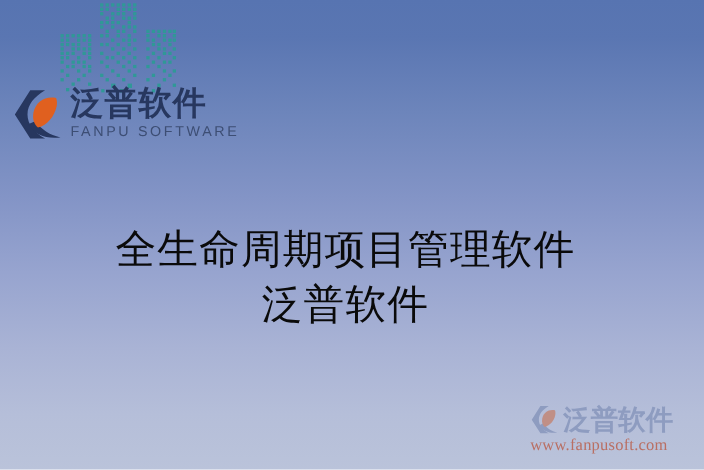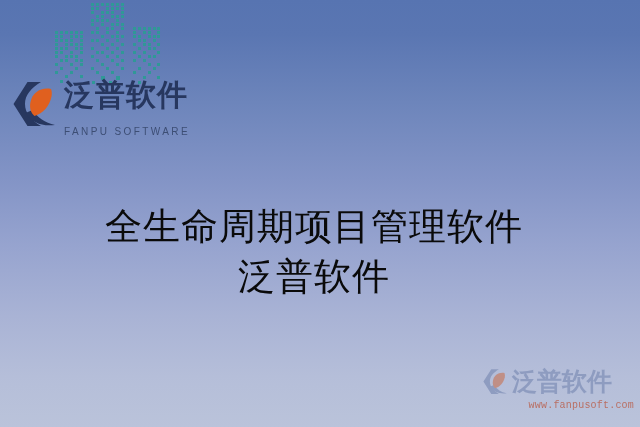--- a/index.html
+++ b/index.html
@@ -60,22 +60,22 @@
   #brand-cn {
     font-family: "DejaVu Sans", "Liberation Sans", sans-serif;
     font-size: 30px;
     line-height: 34px;
     letter-spacing: 1px;
     color: #27375f;
     font-weight: 600;
     white-space: nowrap;
   }
   #brand-en {
-    margin-top: 13px;
-    font-size: 10px;
+    margin-top: 1px;
+    font-size: 13px;
     line-height: 14px;
     letter-spacing: 2.4px;
     color: #3d4e74;
     white-space: nowrap;
   }
 
   
   #headline {
     position: absolute;
     left: 0;
@@ -115,27 +115,27 @@
     font-family: "DejaVu Sans", "Liberation Sans", sans-serif;
     font-size: 25px;
     line-height: 27px;
     color: #8e9cc0;
     font-weight: 600;
     letter-spacing: 0px;
     white-space: nowrap;
   }
   #wm-url {
     margin-top: 2px;
-    font-family: Liberation Mono, monospace;
-    font-size: 10px;
+    font-family: Liberation Serif, serif;
+    font-size: 15px;
     line-height: 17px;
     color: #b96f63;
     letter-spacing: 0.2px;
     white-space: nowrap;
-    text-align: right;
+    text-align: left;
   }
 </style>
 </head>
 <body>
 
 <div id="stage">
 
   <div id="skyline">
     <svg width="108" height="86" viewBox="0 0 108 86" xmlns="http://www.w3.org/2000/svg">
       <g fill="#2e9a96">

